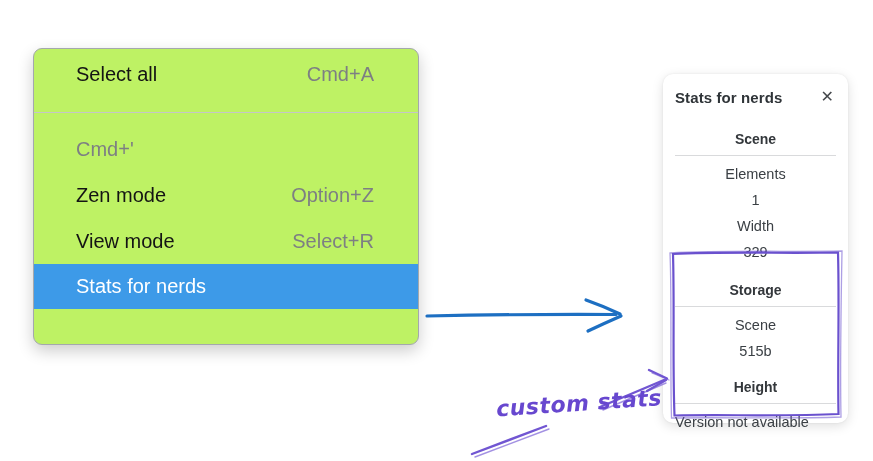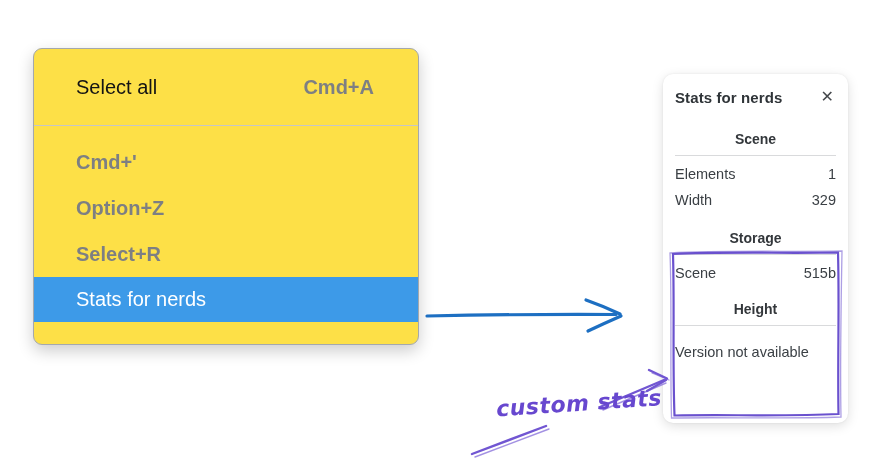--- a/index.html
+++ b/index.html
@@ -3,29 +3,29 @@
 <meta charset="utf-8">
 <style>
   * { margin: 0; padding: 0; box-sizing: border-box; }
   html, body { width: 873px; height: 461px; background: #ffffff; overflow: hidden;
     font-family: "Liberation Sans", sans-serif; }
   .canvas { position: relative; width: 873px; height: 461px; background: #ffffff; }
 
   
   .menu {
     position: absolute; left: 33px; top: 48px; width: 386px; height: 297px;
-    background: #fde047; border: 1px solid #a4a8ad; border-radius: 9px;
+    background: #bef264; border: 1px solid #a4a8ad; border-radius: 9px;
     box-shadow: 0 6px 16px rgba(0,0,0,0.20);
-    padding-top: 15px; overflow: hidden;
+    padding-top: 2px; overflow: hidden;
   }
   .menu-item {
     height: 46px; display: flex; align-items: center; justify-content: space-between;
     padding: 0 44px 0 42px; font-size: 20px; color: #141414; cursor: default;
   }
-  .menu-item .shortcut { color: #7d7f83; font-weight: bold; }
+  .menu-item .shortcut { color: #7d7f83; }
   .menu-divider { height: 1px; background: #c5c6c8; margin: 15px 0 13px 0; }
   .menu-item.highlighted { background: #3d9ae8; color: #ffffff; height: 45px; }
   .menu-item.highlighted .shortcut { color: #c8e1f8; }
 
   
   .panel {
     position: absolute; left: 663px; top: 74px; width: 185px; height: 349px;
     background: #ffffff; border-radius: 10px;
     box-shadow: 0 3px 12px rgba(0,0,0,0.13), 0 0 2px rgba(0,0,0,0.08);
     padding: 13px 12px 12px 12px;
@@ -34,22 +34,22 @@
   .panel-title { font-size: 15px; font-weight: bold; color: #2f3438; letter-spacing: 0.1px; }
   .panel-close { font-size: 16px; color: #45484c; background: none; border: none;
     cursor: pointer; line-height: 1; padding: 0 2px; font-family: "DejaVu Sans", sans-serif; }
   .section-heading { text-align: center; font-weight: bold; font-size: 14px; color: #33373b; }
   .sh-scene   { margin-top: 24px; }
   .sh-storage { margin-top: 17px; }
   .sh-version { margin-top: 15px; }
   .divider { border: none; border-top: 1px solid #d9dadc; margin-top: 8px; }
   .rows { margin-top: 5px; }
   .stat-row { display: flex; justify-content: space-between; align-items: center;
-    font-size: 14.5px; color: #3b4045; line-height: 26px; }
-  .stat-note { margin-top: 15px; font-size: 14.5px; color: #3b4045; line-height: 22px; }
+    font-size: 14.5px; color: #3b4045; line-height: 26px; flex-direction: column; }
+  .stat-note { margin-top: 7px; font-size: 14.5px; color: #3b4045; line-height: 22px; }
 
   
   .overlay { position: absolute; pointer-events: none; }
   .custom-stats-label {
     position: absolute; left: 496px; top: 391px; width: 160px;
     font-family: "DejaVu Sans", sans-serif; font-style: italic; font-weight: bold;
     font-size: 22px; letter-spacing: 0.5px; color: #6747cf;
     transform: rotate(-4deg); white-space: nowrap;
   }
 </style>
@@ -61,23 +61,25 @@
   <div class="menu">
     <div class="menu-item">
       <span>Select all</span>
       <span class="shortcut">Cmd+A</span>
     </div>
     <div class="menu-divider"></div>
     <div class="menu-item">
       <span class="shortcut">Cmd+'</span>
     </div>
     <div class="menu-item">
+      <span>Zen mode</span>
       <span class="shortcut">Option+Z</span>
     </div>
     <div class="menu-item">
+      <span>View mode</span>
       <span class="shortcut">Select+R</span>
     </div>
     <div class="menu-item highlighted">
       <span>Stats for nerds</span>
     </div>
   </div>
 
   <svg class="overlay" style="left:420px; top:294px;" width="212" height="46" viewBox="0 0 212 46">
     <g stroke="#1d6fc2" stroke-width="3.2" fill="none" stroke-linecap="round">
       <path d="M7,22 Q 100,20 196,20.5"></path>

